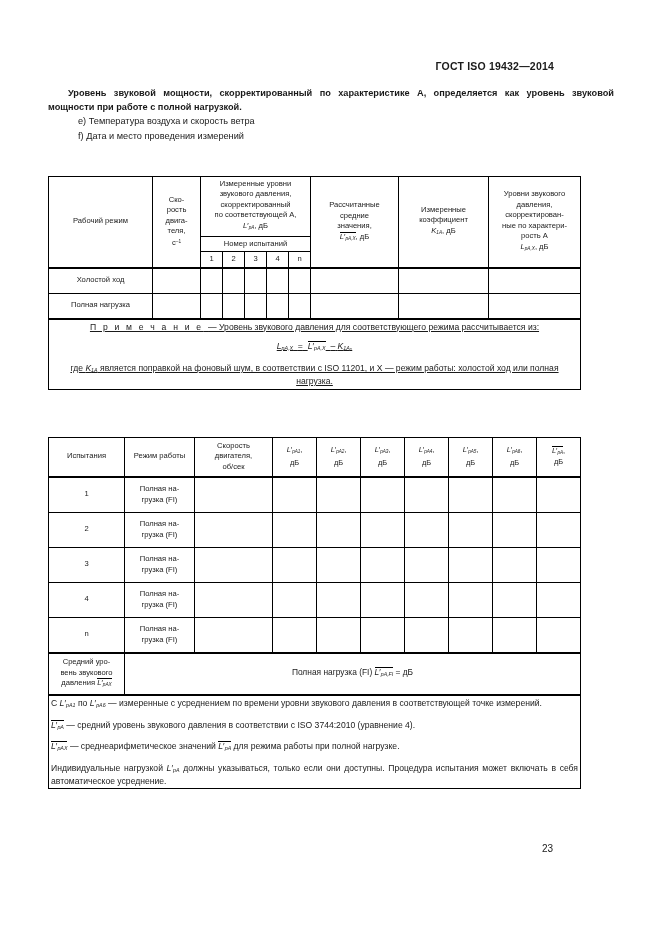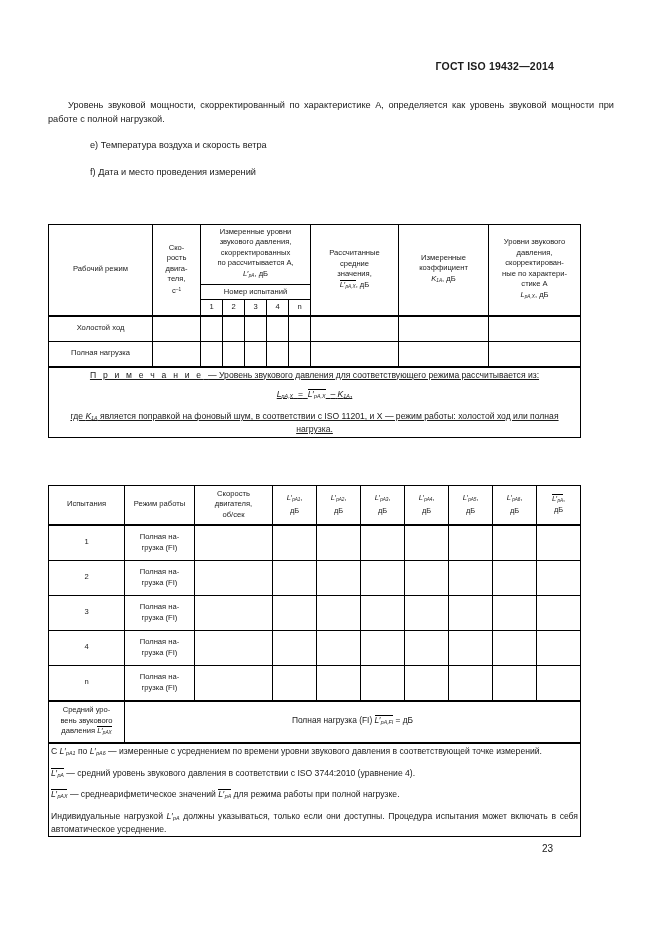--- a/index.html
+++ b/index.html
@@ -29,28 +29,29 @@
     font-weight: bold;
     letter-spacing: 0.2px;
   }
   .content {
     position: absolute;
     left: 48px;
     top: 86px;
     width: 566px;
   }
   p.body-text {
-    margin: 12px 0 0 0;
+    margin: 0 0 0 0;
     font-size: 9.2px;
     line-height: 14.2px;
     text-align: justify;
+    font-weight: bold;
   }
   .indent-first { text-indent: 20px; }
   .list-item {
-    margin: 12px;
+    margin: 0;
     padding-left: 30px;
     font-size: 9.2px;
     line-height: 14.2px;
   }
   .tbl-caption {
     margin: 0;
     font-size: 9.2px;
     line-height: 13.4px;
     text-align: justify;
   }
@@ -168,41 +169,41 @@
           <td rowspan="3" class="hdrcell">
             <span>Ско-</span><br>
             <span>рость</span><br>
             <span>двига-</span><br>
             <span>теля,</span><br>
             <span>с</span><sup>–1</sup>
           </td>
           <td colspan="5" class="hdrcell">
             <span>Измеренные уровни</span><br>
             <span>звукового давления,</span><br>
-            <span>скорректированных</span><br>
-            <span>по рассчитывается А,</span><br>
+            <span>скорректированный</span><br>
+            <span>по соответствующей А,</span><br>
             <span class="it">L</span><span class="prime">′</span><sub>pA</sub><span>, дБ</span>
           </td>
           <td rowspan="3" class="hdrcell">
             <span>Рассчитанные</span><br>
             <span>средние</span><br>
             <span>значения,</span><br>
             <span class="ovl"><span class="it">L</span><span class="prime">′</span><sub>pA,X</sub></span><span>, дБ</span>
           </td>
           <td rowspan="3" class="hdrcell">
             <span>Измеренные</span><br>
             <span>коэффициент</span><br>
             <span class="it">K</span><sub>1A</sub><span>, дБ</span>
           </td>
           <td rowspan="3" class="hdrcell">
             <span>Уровни звукового</span><br>
             <span>давления,</span><br>
             <span>скорректирован-</span><br>
             <span>ные по характери-</span><br>
-            <span>стике А</span><br>
+            <span>рость А</span><br>
             <span class="it">L</span><sub>pA,X</sub><span>, дБ</span>
           </td>
         </tr>
         <tr>
           <td colspan="5" class="hdrcell">Номер испытаний</td>
         </tr>
         <tr>
           <td>1</td>
           <td>2</td>
           <td>3</td>

